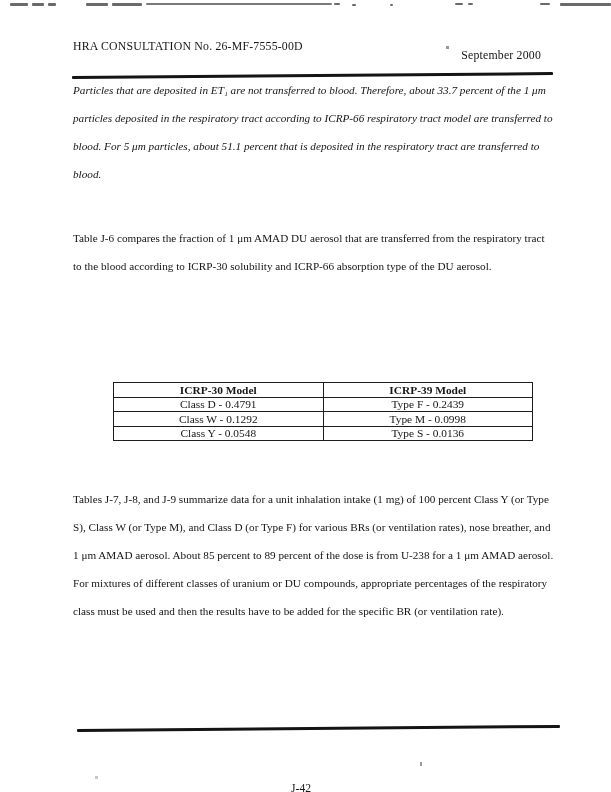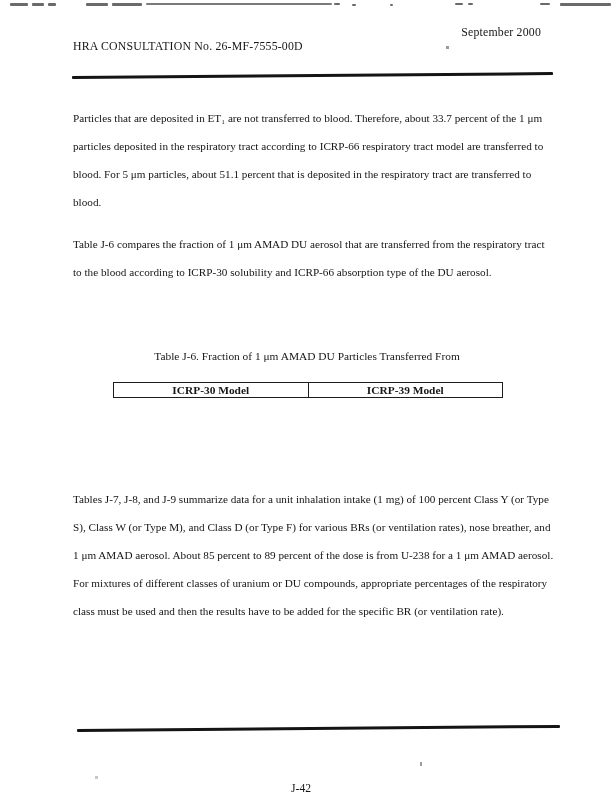--- a/index.html
+++ b/index.html
@@ -8,37 +8,37 @@
     background: #ffffff;
     position: relative;
     overflow: hidden;
     font-family: "Liberation Serif", serif;
     color: #161616;
   }
   .abs { position: absolute; }
   .scan-mark { position: absolute; background: #6a6a6a; border-radius: 1px; }
   .hdr-text { font-weight: normal; font-size: 11.8px; letter-spacing: 0.2px; white-space: nowrap; }
   #header-left  { left: 73px; top: 39px; }
-  #header-right { right: 70px; top: 25px; }
+  #header-right { right: 70px; top: 48px; }
   .rule { background: #141414; height: 2.6px; border-radius: 1px; }
   #header-rule { left: 72px; top: 74px; width: 481px; transform: rotate(-0.45deg); }
   #footer-rule { left: 77px; top: 727px; width: 483px; transform: rotate(-0.5deg); }
   .para {
     left: 73px; width: 481px;
     font-size: 11.2px; line-height: 28px;
     text-align: left; color: #141414;
   }
-  #para-1 { top: 104px; }
-  #para-2 { top: 230px; }
+  #para-1 { top: 76px; font-style: italic; }
+  #para-2 { top: 224px; }
   #para-3 { top: 485px; }
   #table-caption {
     left: 79px; top: 349px; width: 456px;
     text-align: center; font-size: 11.4px; line-height: 15.5px;
   }
-  #j6-table-wrap { left: 113px; top: 382px; width: 390px; }
+  #j6-table-wrap { left: 113px; top: 382px; width: 420px; }
   table.j6 { border-collapse: collapse; width: 100%; table-layout: fixed; }
   table.j6 th, table.j6 td {
     border: 1.6px solid #1d1d1d;
     font-size: 11.4px;
     padding: 0.5px 2px;
     height: 12.5px;
     line-height: 12.5px;
     text-align: center;
     font-weight: normal;
   }
@@ -67,32 +67,43 @@
 <div class="speck" style="left:95px; top:776px; width:3px; height:3px; background:#c8c8c8;"></div>
 
 <div id="header-left" class="abs hdr-text">HRA CONSULTATION No. 26-MF-7555-00D</div>
 <div id="header-right" class="abs hdr-text">September 2000</div>
 <div id="header-rule" class="abs rule"></div>
 
 <div id="para-1" class="abs para">Particles that are deposited in ET₁ are not transferred to blood.  Therefore, about 33.7 percent of the 1 μm particles deposited in the respiratory tract according to ICRP-66 respiratory tract model are transferred to blood.  For 5 μm particles, about 51.1 percent that is deposited in the respiratory tract are transferred to blood.</div>
 <div id="para-2" class="abs para">Table J-6 compares the fraction of 1 μm AMAD DU aerosol that are transferred from the respiratory tract to the blood according to ICRP-30 solubility and ICRP-66 absorption type of the DU aerosol.</div>
 
 <div id="table-caption" class="abs">
-  <div>Table J-6.  Fraction of 1 μm AMAD DU Particles Transferred From</div>
 </div>
 
 <div id="j6-table-wrap" class="abs">
   <table class="j6">
     <thead>
       <tr>
         <th>ICRP-30 Model</th>
         <th>ICRP-39 Model</th>
       </tr>
     </thead>
     <tbody>
+      <tr>
+        <td>Class D - 0.4791</td>
+        <td>Type F - 0.2439</td>
+      </tr>
+      <tr>
+        <td>Class W - 0.1292</td>
+        <td>Type M - 0.0998</td>
+      </tr>
+      <tr>
+        <td>Class Y - 0.0548</td>
+        <td>Type S - 0.0136</td>
+      </tr>
     </tbody>
   </table>
 </div>
 
 <div id="para-3" class="abs para">Tables J-7, J-8, and J-9 summarize data for a unit inhalation intake (1 mg) of 100 percent Class Y (or Type S), Class W (or Type M), and Class D (or Type F) for various BRs (or ventilation rates), nose breather, and 1 μm AMAD aerosol.  About 85 percent to 89 percent of the dose is from U-238 for a 1 μm AMAD aerosol.  For mixtures of different classes of uranium or DU compounds, appropriate percentages of the respiratory class must be used and then the results have to be added for the specific BR (or ventilation rate).</div>
 
 <div id="footer-rule" class="abs rule"></div>
 <div id="page-number-wrap" class="abs">
   <span>J-42</span>
 </div>

